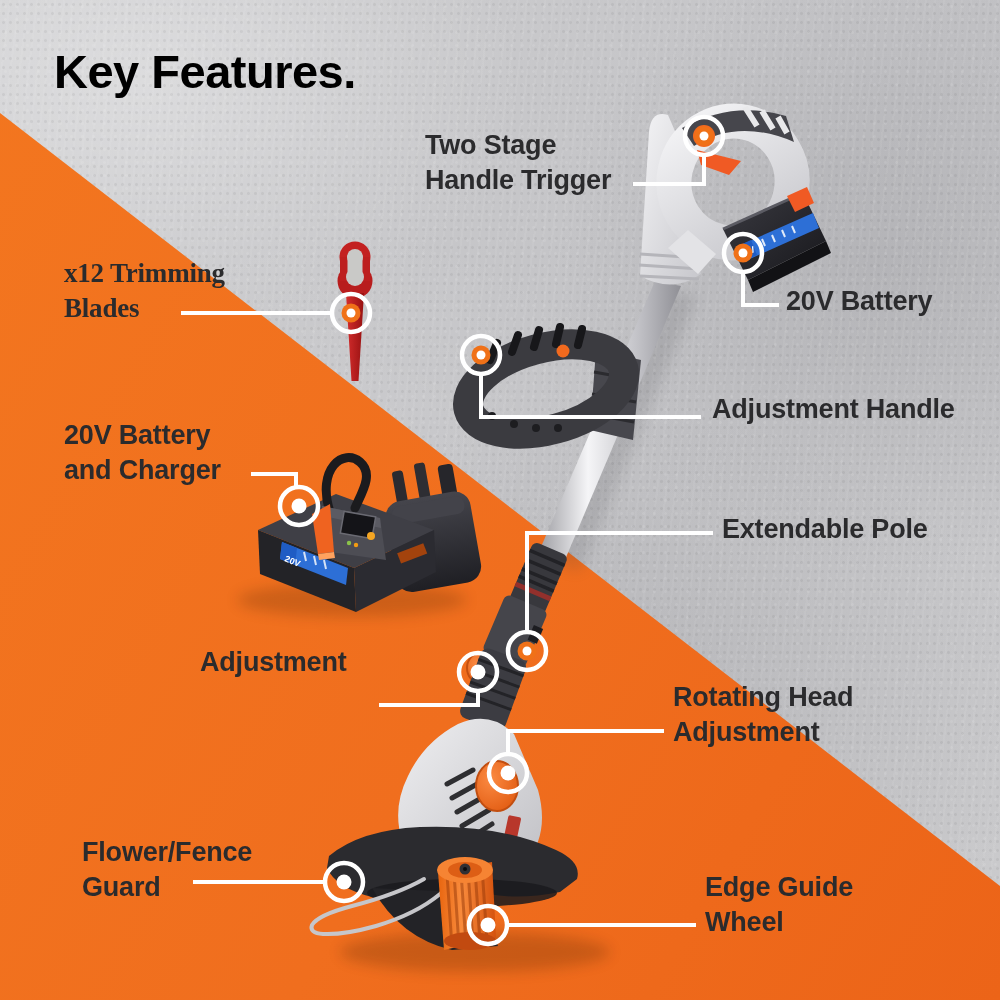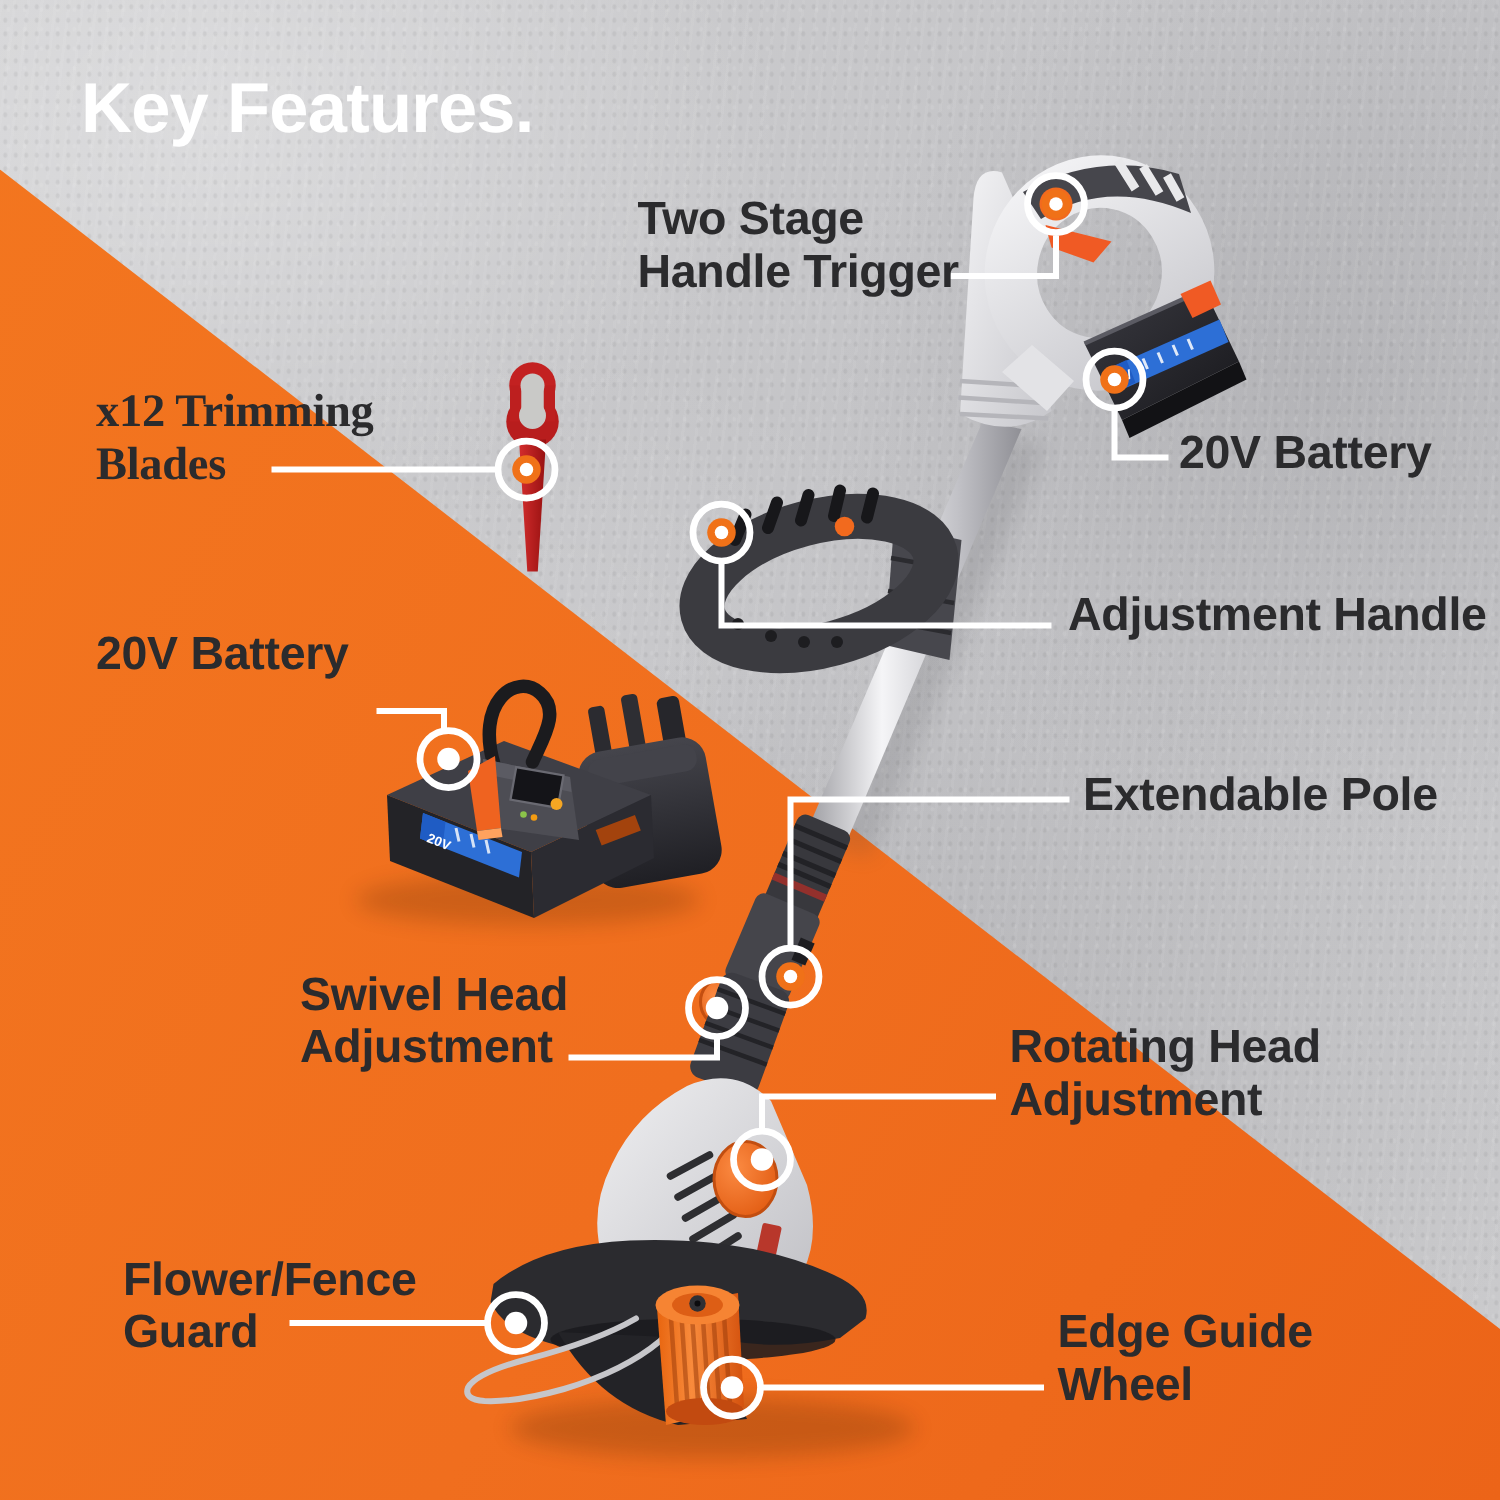--- a/index.html
+++ b/index.html
@@ -17,23 +17,23 @@
     background-image:
       radial-gradient(rgba(0,0,0,.055) 1px, transparent 1.6px),
       radial-gradient(rgba(255,255,255,.09) 1px, transparent 1.6px),
       repeating-linear-gradient(97deg, rgba(255,255,255,.05) 0 2px, transparent 2px 9px);
     background-size:7px 9px,11px 13px,auto;}
   
   .orange{position:absolute;inset:0;
     background:linear-gradient(120deg,#f3761f 0%,#f06e1e 55%,#ec6418 100%);
     clip-path:polygon(0px 113px,1000px 886px,1000px 1000px,0px 1000px);}
   .art{position:absolute;inset:0;width:1000px;height:1000px;}
-  .title{position:absolute;left:54px;top:44px;color:#ffffff;font-weight:700;
+  .title{position:absolute;left:54px;top:44px;color:#000000;font-weight:700;
          font-size:47px;letter-spacing:-0.5px;white-space:nowrap;}
-  .label{position:absolute;font-weight:700;font-size:31px;line-height:35px;
+  .label{position:absolute;font-weight:700;font-size:27px;line-height:35px;
          color:#2b2b2d;letter-spacing:-0.2px;white-space:nowrap;}
   .label .ln{display:block;}
   .lbl-0{left:425px;top:128px;}
   .lbl-1{left:786px;top:284px;}
   .lbl-2{left:64px;top:256px;font-family:Liberation Serif, serif;}
   .lbl-3{left:712px;top:392px;}
   .lbl-4{left:64px;top:418px;}
   .lbl-5{left:722px;top:512px;}
   .lbl-6{left:200px;top:645px;}
   .lbl-7{left:673px;top:680px;}
@@ -293,26 +293,26 @@
   </div>
   <div class="label lbl-2">
     <span class="ln">x12 Trimming</span>
     <span class="ln">Blades</span>
   </div>
   <div class="label lbl-3">
     <span class="ln">Adjustment Handle</span>
   </div>
   <div class="label lbl-4">
     <span class="ln">20V Battery</span>
+    <span class="ln">and Charger</span>
   </div>
   <div class="label lbl-5">
     <span class="ln">Extendable Pole</span>
   </div>
   <div class="label lbl-6">
-    <span class="ln">Swivel Head</span>
     <span class="ln">Adjustment</span>
   </div>
   <div class="label lbl-7">
     <span class="ln">Rotating Head</span>
     <span class="ln">Adjustment</span>
   </div>
   <div class="label lbl-8">
     <span class="ln">Flower/Fence</span>
     <span class="ln">Guard</span>
   </div>

